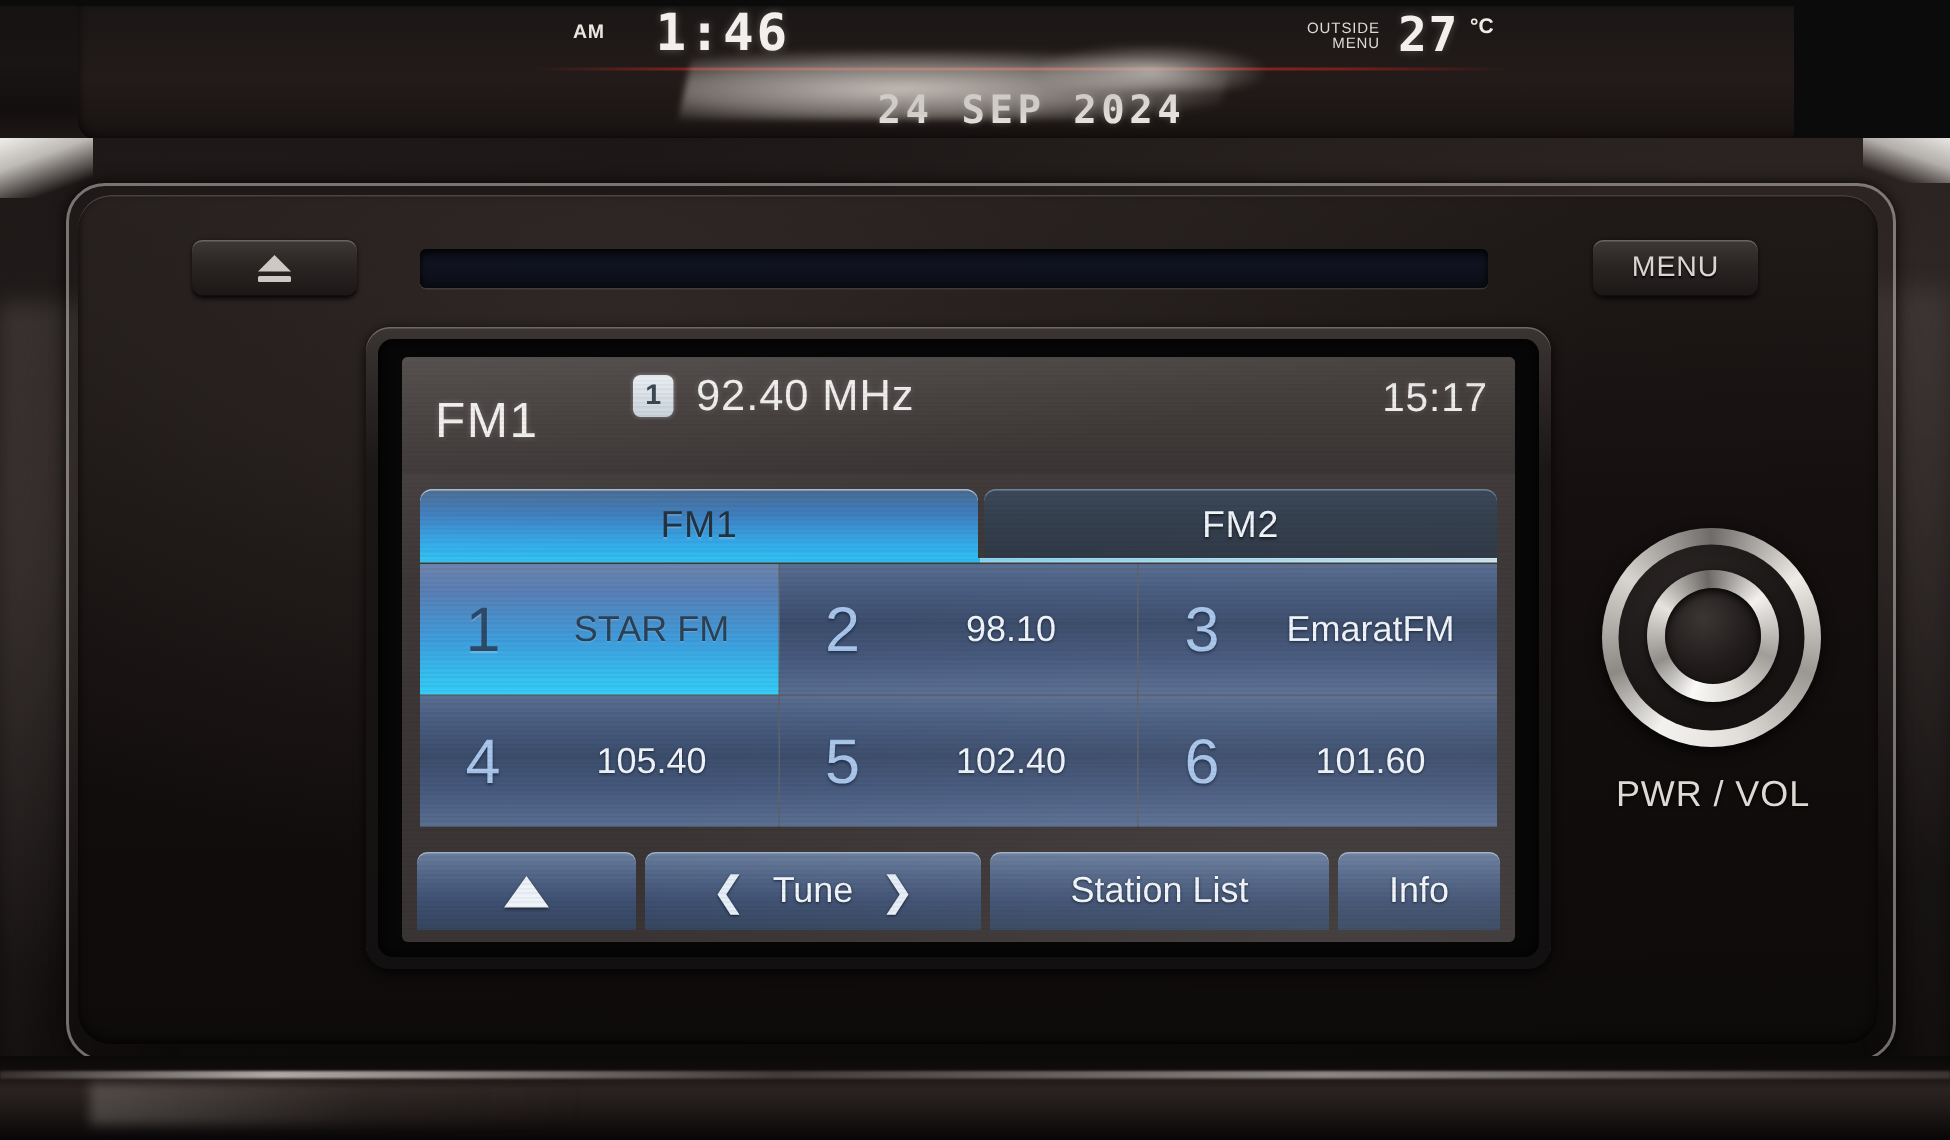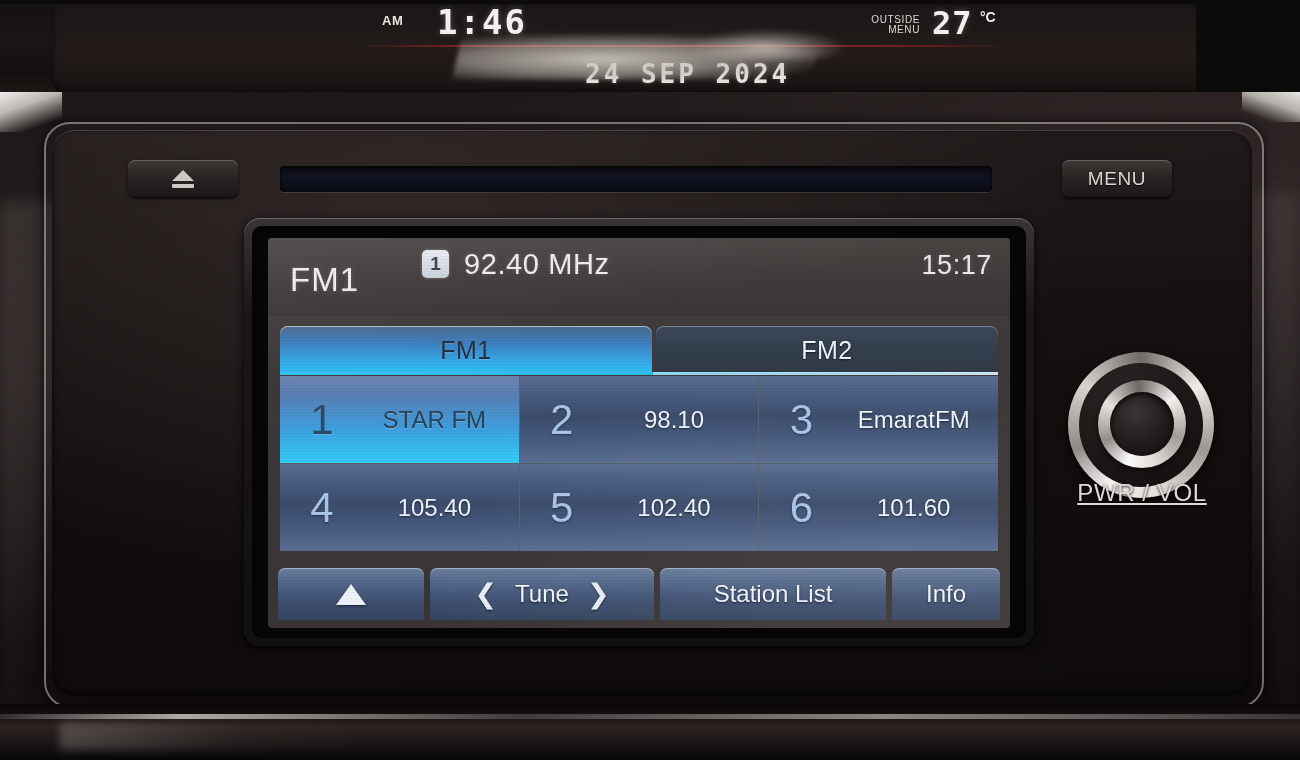--- a/index.html
+++ b/index.html
@@ -193,23 +193,23 @@
   .knob-inner-gap{position:absolute;left:11px;top:11px;width:124px;height:124px;
         border-radius:50%;
         background:radial-gradient(circle at 38% 30%,#2d2827 0%,#171313 70%,#100d0d 100%);}
   .knob-ring2{position:absolute;left:30px;top:28px;width:88px;height:88px;border-radius:50%;
         background:conic-gradient(from 200deg,#fbfaf8 0deg,#918e8a 45deg,#e6e3df 100deg,
                    #6b6865 155deg,#f3f0ed 210deg,#a09d99 270deg,#dedbd7 320deg,#fbfaf8 360deg);
         box-shadow:0 2px 6px rgba(0,0,0,.8);}
   .knob-face{position:absolute;left:42px;top:40px;width:64px;height:64px;border-radius:50%;
         background:radial-gradient(circle at 40% 32%,#3b3534 0%,#211c1b 55%,#131010 100%);
         box-shadow:inset 0 2px 6px rgba(0,0,0,.9);}
-  #pwr-vol-label{position:absolute;left:1074px;top:479px;width:136px;text-align:center;
+  #pwr-vol-label{position:absolute;left:1074px;top:516px;width:136px;text-align:center;
         font-size:24px;color:#ddd9d5;letter-spacing:.6px;
-        text-shadow:0 1px 3px rgba(0,0,0,.95);text-decoration:underline;}
+        text-shadow:0 1px 3px rgba(0,0,0,.95);}
 
   
   .trim{position:absolute;left:0;top:704px;width:1300px;height:56px;
         background:linear-gradient(180deg,#0a0808 0%,#100c0c 14%,#2b2321 40%,#1a1514 72%,#070606 100%);}
   .trim-hl{position:absolute;left:0;top:714px;width:1300px;height:5px;
         background:linear-gradient(90deg,rgba(210,205,200,.15) 0%,rgba(225,220,215,.75) 14%,
                    rgba(140,134,130,.35) 40%,rgba(215,210,205,.6) 68%,rgba(160,154,150,.25) 100%);
         filter:blur(.6px);}
   .trim-refl{position:absolute;left:60px;top:722px;width:330px;height:28px;
         background:linear-gradient(95deg,rgba(190,185,180,.28) 0%,rgba(120,114,110,.08) 55%,rgba(0,0,0,0) 100%);

